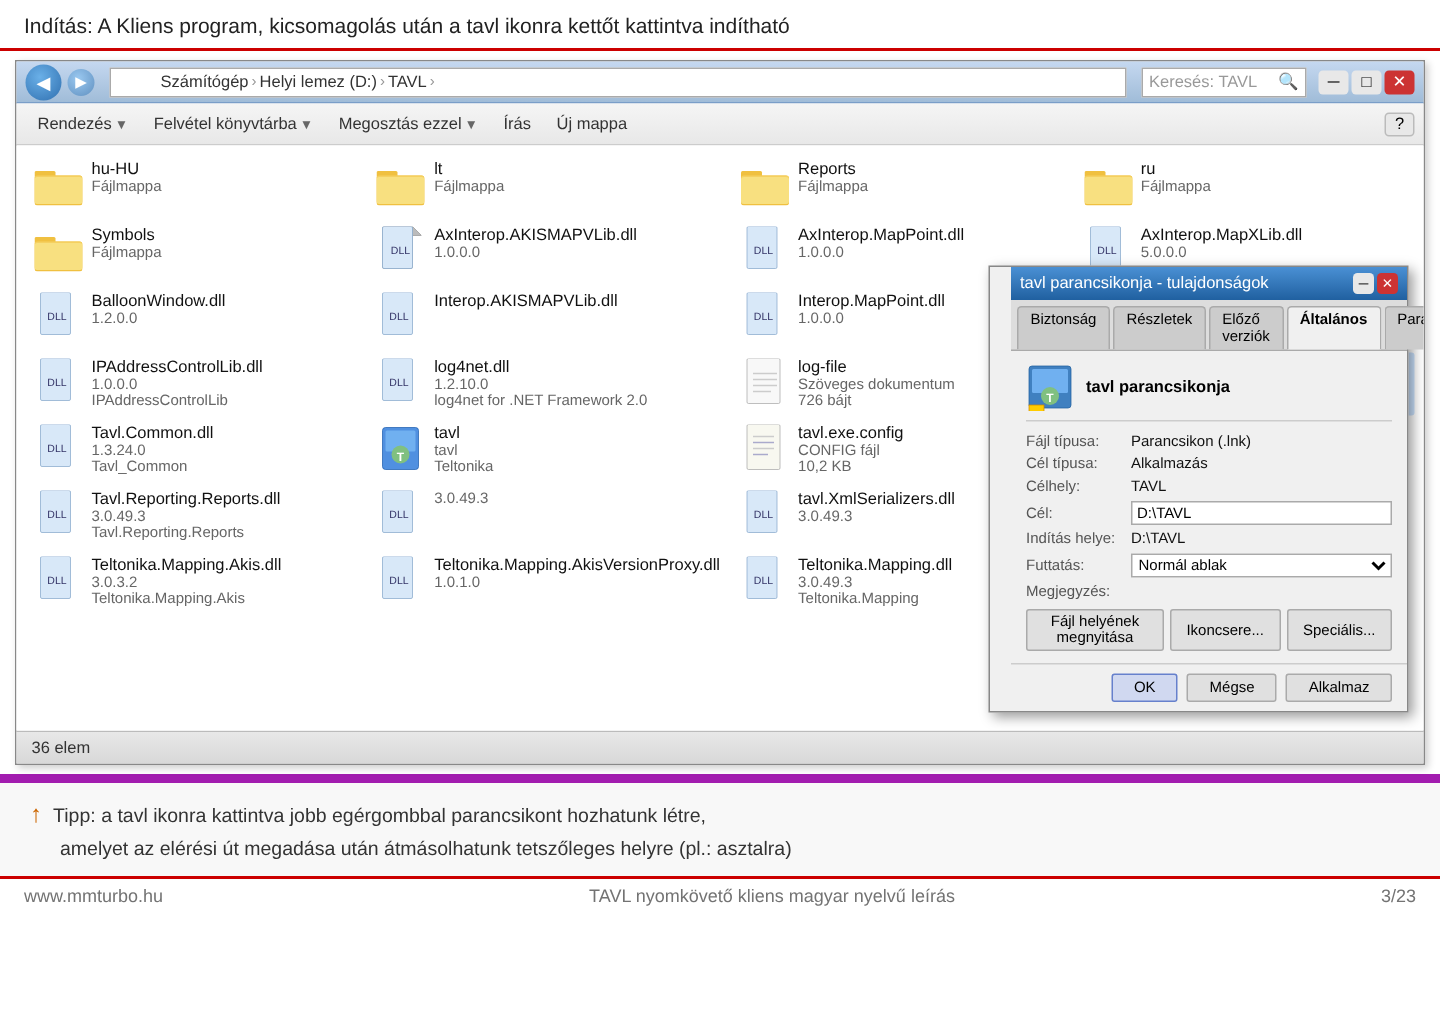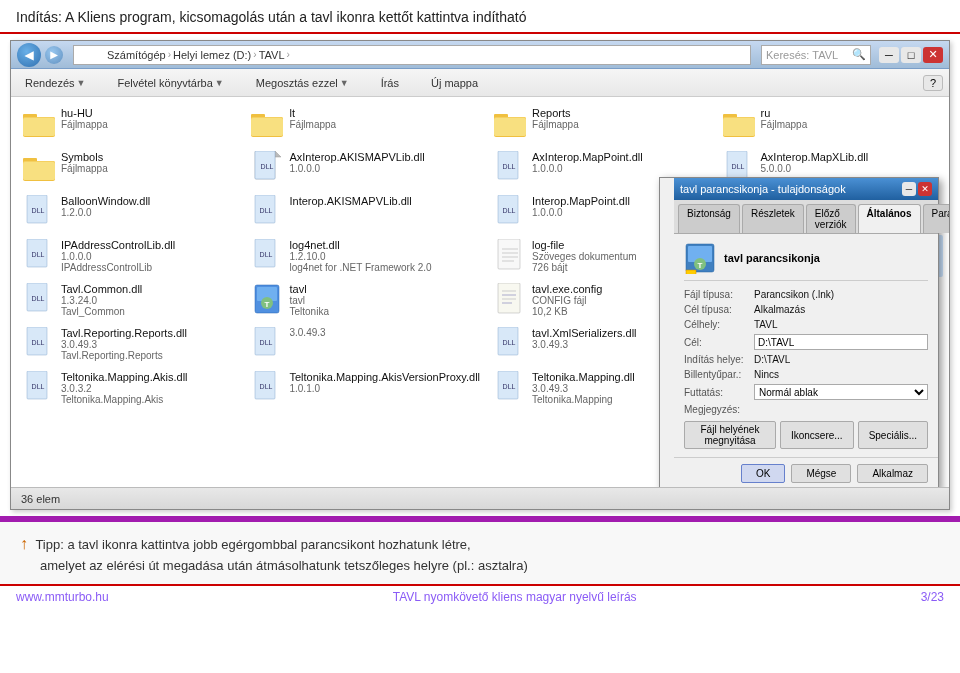--- a/index.html
+++ b/index.html
@@ -94,21 +94,21 @@
     .win-ctrl-close { background: #cc3333; color: white; }
 
     
     .win-toolbar {
       background: linear-gradient(to bottom, #f5f5f5, #e8e8e8);
       height: 28px;
       display: flex;
       align-items: center;
       padding: 12px 6px;
       border-bottom: 1px solid #ccc;
-      gap: 16px;
+      gap: 1px;
     }
     .toolbar-btn {
       background: none;
       border: none;
       padding: 2px 8px;
       font-size: 11px;
       color: #333;
       cursor: pointer;
       display: flex; align-items: center; gap: 2px;
       border-radius: 2px;
@@ -195,21 +195,21 @@
 
     
     .footer {
       background: #fff;
       border-top: 2px solid #cc0000;
       display: flex;
       align-items: center;
       justify-content: space-between;
       padding: 4px 16px;
       font-size: 12px;
-      color: #8b5cf6;
+      color: #737373;
     }
 
     
     .properties-dialog {
       position: absolute;
       right: 10px;
       top: 80px;
       width: 280px;
       background: #f0f0f0;
       border: 1px solid #888;
@@ -824,24 +824,20 @@
         </div>
         <div class="props-row">
           <span class="props-label">Cél:</span>
           <input class="props-input" value="D:\TAVL" style="">
         </div>
         <div class="props-row">
           <span class="props-label">Indítás helye:</span>
           <span class="props-value">D:\TAVL</span>
         </div>
         <div class="props-row">
-          <span class="props-label">Billentyűpar.:</span>
-          <span class="props-value">Nincs</span>
-        </div>
-        <div class="props-row">
           <span class="props-label">Futtatás:</span>
           <select class="props-select">
             <option>Normál ablak</option>
           </select>
         </div>
         <div class="props-row">
           <span class="props-label">Megjegyzés:</span>
           <span class="props-value"></span>
         </div>
         <div style="margin-top:6px; display:flex; justify-content:flex-end; gap:4px;">

